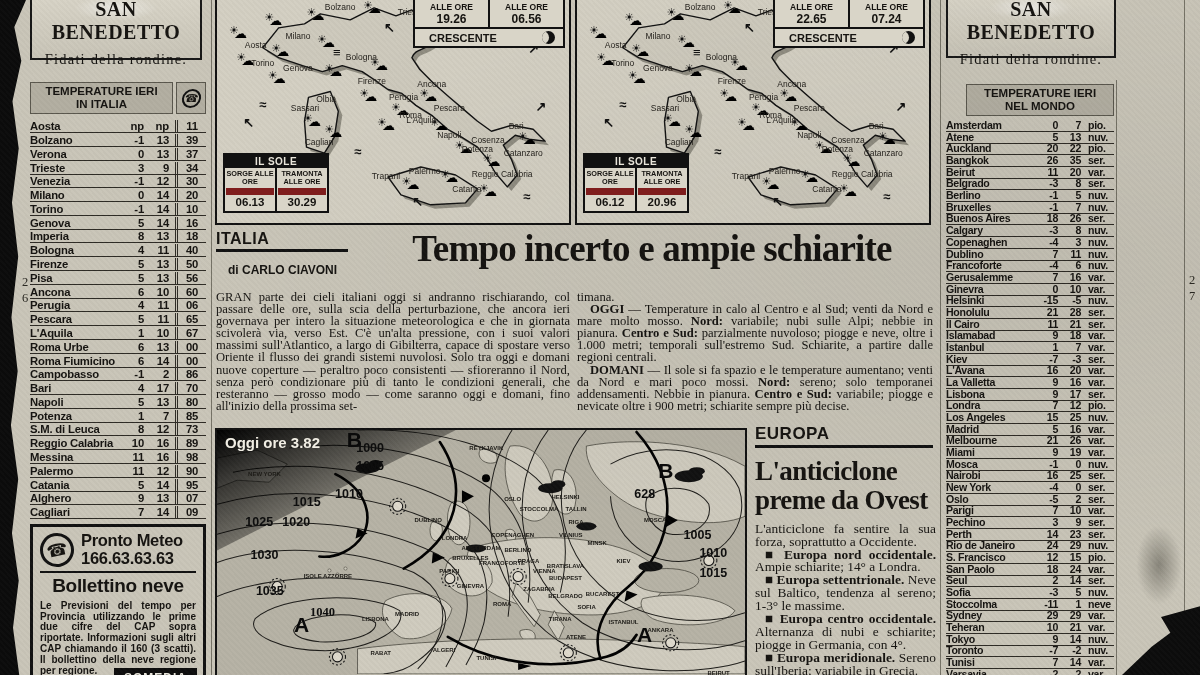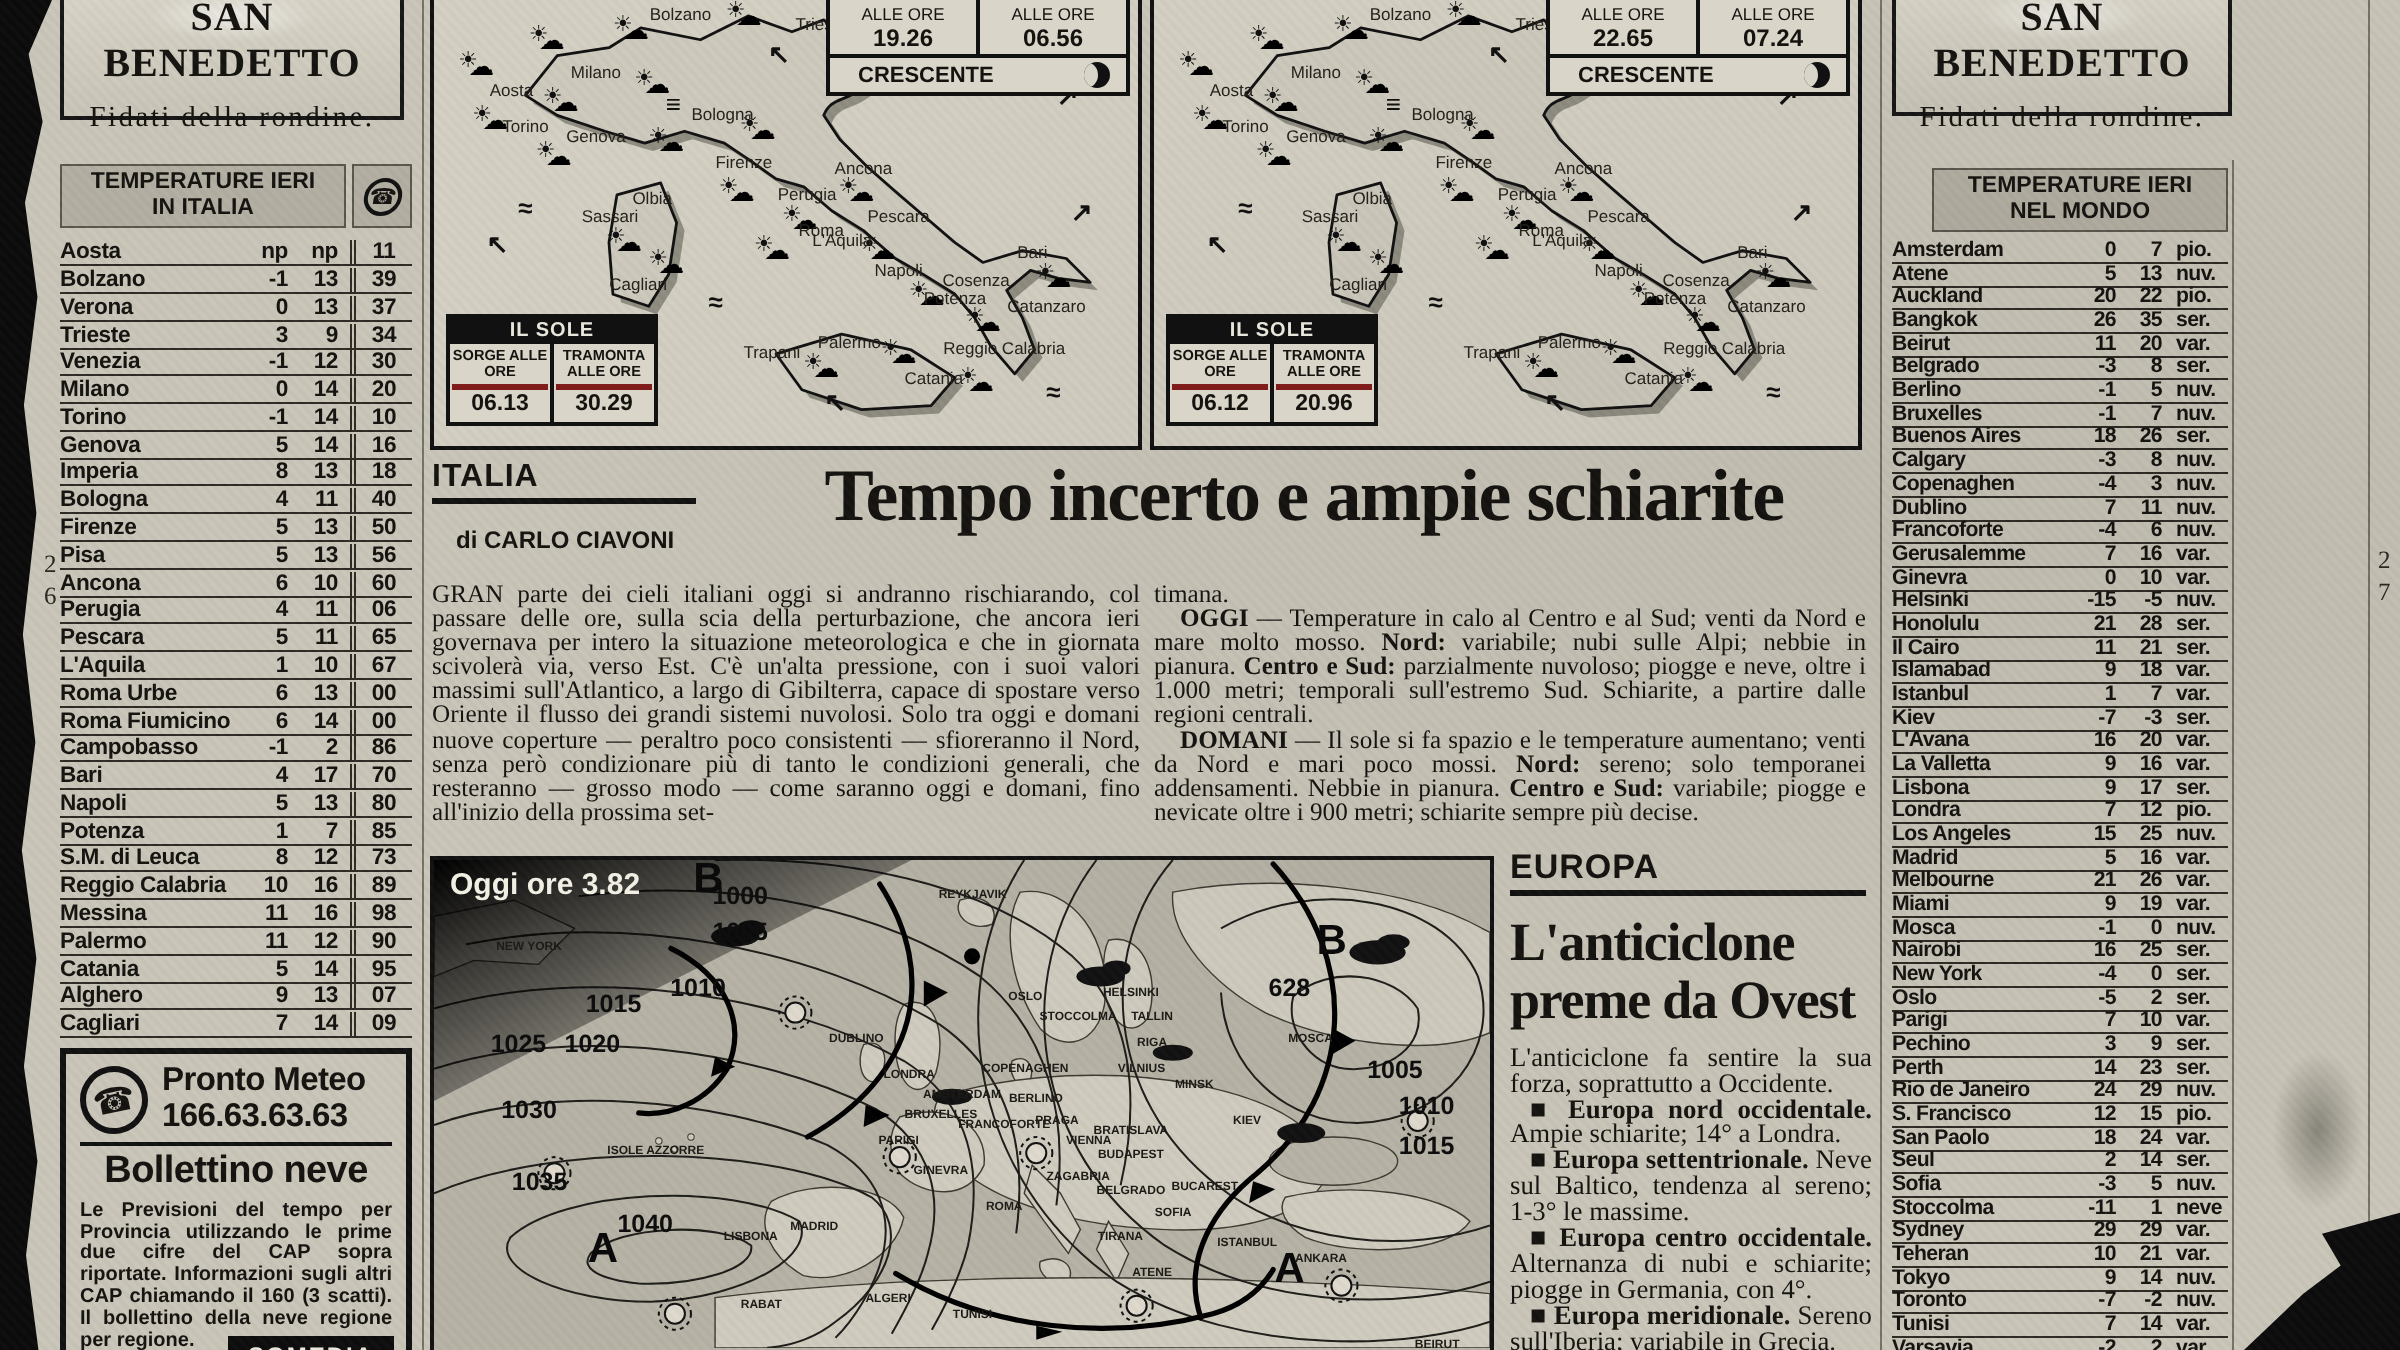--- a/index.html
+++ b/index.html
@@ -42,31 +42,31 @@
 .wmap svg{position:absolute;inset:0;}
 .map-city{position:absolute;transform:translate(-50%,-50%);font-size:8.5px;color:#26231e;white-space:nowrap;z-index:3;}
 .wicon{position:absolute;width:16px;height:13px;transform:translate(-50%,-50%);z-index:2;}
 .wicon .sun{position:absolute;left:-1px;top:-4px;font-size:11px;font-style:normal;color:#111;}
 .wicon .cloud{position:absolute;left:4px;top:-2px;font-size:13px;font-style:normal;color:#000;}
 .mark{position:absolute;transform:translate(-50%,-50%);font-size:13px;font-weight:bold;color:#111;z-index:2;}
 .moonbox{position:absolute;right:4px;top:0;width:152px;border:2px solid #111;background:#d9d5c8;z-index:4;}
 .mb-cells{display:flex;border-bottom:2px solid #111;}
 .mb-cell{flex:1;text-align:center;padding:2px 0 1px;}
 .mb-cell+.mb-cell{border-left:2px solid #111;}
-.mb-lab{font-size:8.5px;font-weight:normal;}
+.mb-lab{font-size:8.5px;font-weight:bold;}
 .mb-val{font-size:12px;font-weight:bold;}
 .mb-phase{display:flex;align-items:center;justify-content:space-between;padding:2px 8px 2px 14px;font-weight:bold;font-size:11px;}
 .moon{width:13px;height:13px;border-radius:50%;background:#111;position:relative;overflow:hidden;flex:none;}
 .moon::after{content:"";position:absolute;left:-5px;top:0;width:12px;height:13px;border-radius:50%;background:#d9d5c8;}
 .solebox{position:absolute;left:6px;bottom:10px;width:106px;border:2px solid #111;background:#d9d5c8;z-index:4;}
 .sb-title{background:#111;color:#e8e5da;text-align:center;font-weight:bold;font-size:10px;padding:1px 0;letter-spacing:.5px;}
 .sb-cells{display:flex;}
 .sb-cell{flex:1;text-align:center;font-size:7.3px;font-weight:bold;line-height:1.2;padding:2px 1px 1px;}
 .sb-cell+.sb-cell{border-left:2px solid #111;}
-.sb-val{font-size:11.5px;margin-top:1px;border-top:3px solid #7f1d1d;padding-top:1px;}
+.sb-val{font-size:11.5px;margin-top:1px;border-top:7px solid #7f1d1d;padding-top:1px;}
 
 .kicker{position:absolute;font-weight:bold;font-size:16px;letter-spacing:.5px;border-bottom:3.5px solid #111;padding-bottom:1px;}
 .byline{position:absolute;font-weight:bold;font-size:12px;}
 .headline{position:absolute;font-family:"Liberation Serif",serif;font-weight:bold;font-size:37px;letter-spacing:-.8px;white-space:nowrap;text-align:center;}
 .artcol{position:absolute;top:291px;font-family:"Liberation Serif",serif;font-size:12.6px;line-height:12.1px;text-align:justify;}
 .artcol p{margin:0;}
 .artcol .ind{text-indent:13px;}
 .b{font-weight:bold;}
 
 .eucol{position:absolute;left:755px;top:424px;width:181px;height:251px;overflow:hidden;}
@@ -806,21 +806,21 @@
     <span class="oggi">Oggi ore 3.82</span>
     <div>
         <span class="press" style="left: 29%; top: 7%;">1000</span>
         <span class="press" style="left: 29%; top: 14%;">1005</span>
         <span class="press" style="left: 25%; top: 25%;">1010</span>
         <span class="press" style="left: 17%; top: 28%;">1015</span>
         <span class="press" style="left: 15%; top: 36%; text-align: right;">1020</span>
         <span class="press" style="left: 8%; top: 36%;">1025</span>
         <span class="press" style="left: 9%; top: 49%;">1030</span>
         <span class="press" style="left: 10%; top: 63%;">1035</span>
-        <span class="press" style="left: 20%; top: 71%;">1040</span>
+        <span class="press" style="left: 20%; top: 71%; font-family: Liberation Serif, serif;">1040</span>
         <span class="press" style="left: 81%; top: 25%;">628</span>
         <span class="press" style="left: 91%; top: 41%;">1005</span>
         <span class="press" style="left: 94%; top: 48%;">1010</span>
         <span class="press" style="left: 94%; top: 56%;">1015</span>
       </div>
     <div>
         <span class="ltr" style="left: 26%; top: 4%;">B</span>
         <span class="ltr" style="left: 85%; top: 16%;">B</span>
         <span class="ltr" style="left: 16%; top: 76%;">A</span>
         <span class="ltr" style="left: 81%; top: 80%;">A</span>

